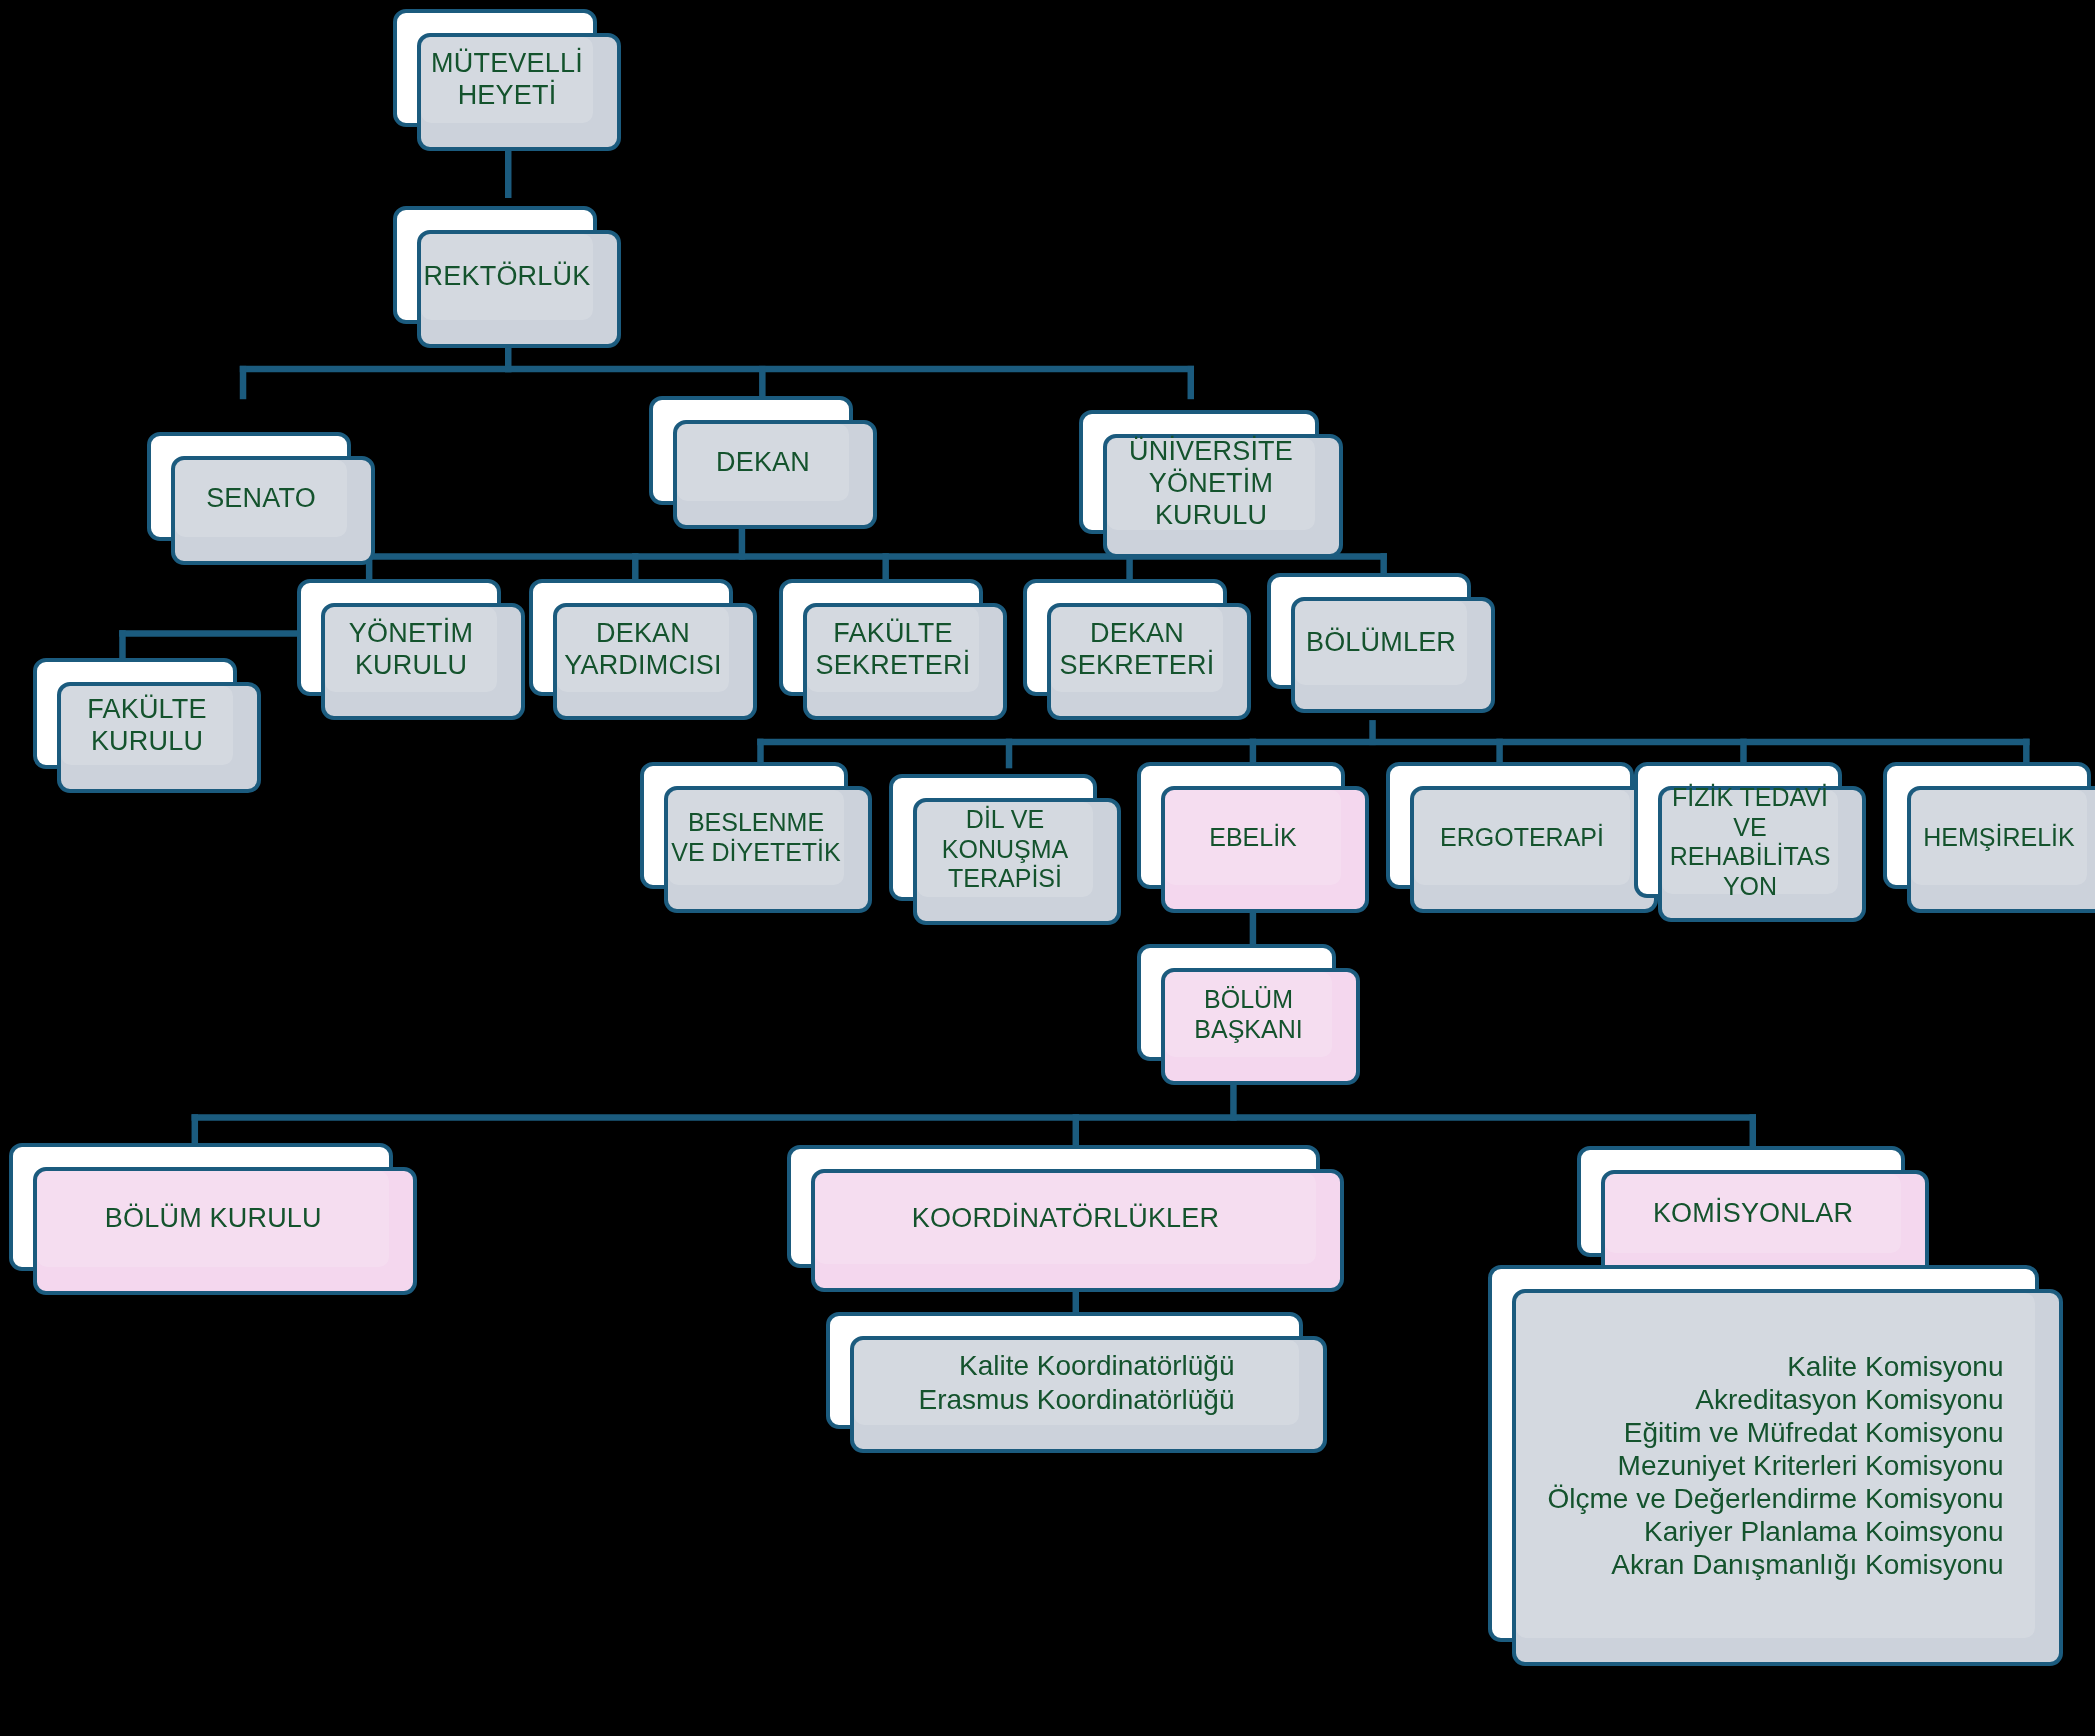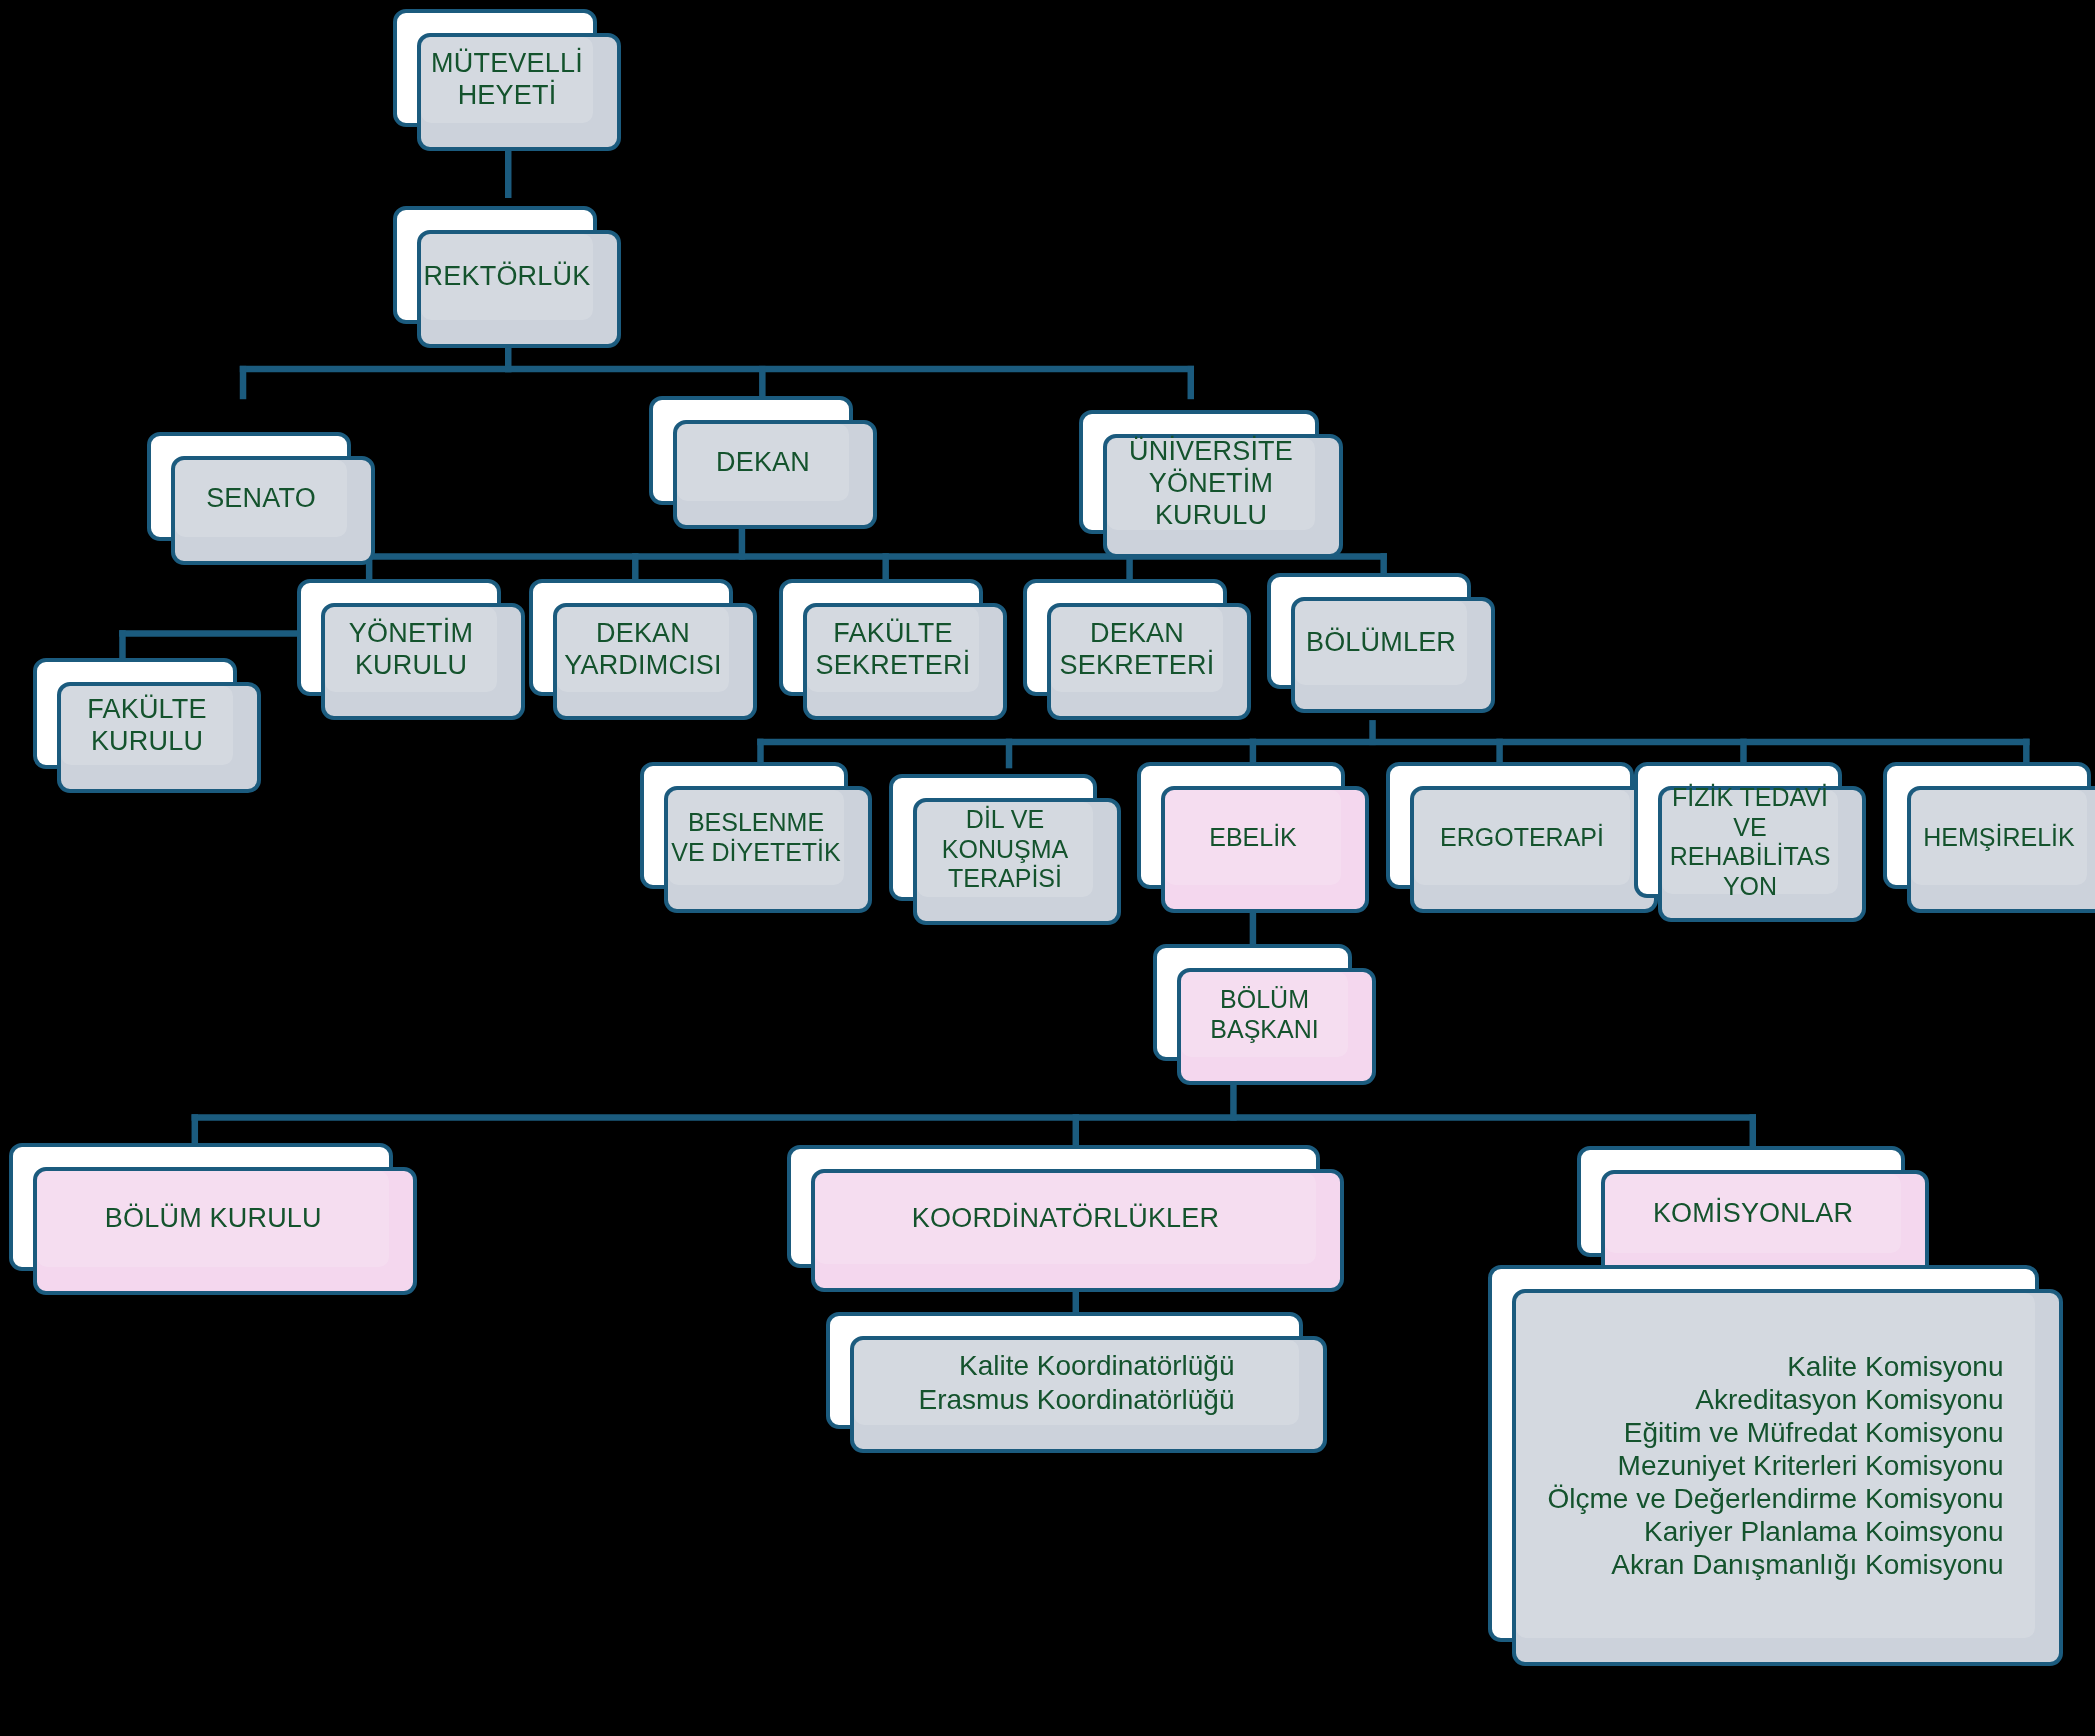--- a/index.html
+++ b/index.html
@@ -278,21 +278,21 @@
   </div>
 
   <div class="node" style="left:1883px; top:762px; width:232px; height:151px;">
     <div class="backcard"></div>
     <div class="maincard">
       <div class="innercard"></div>
       <div class="label t-caps-s">HEMŞİRELİK</div>
     </div>
   </div>
 
-  <div class="node pink" style="left:1137px; top:944px; width:223px; height:141px;margin-left:16px;">
+  <div class="node pink" style="left:1137px; top:944px; width:223px; height:141px;">
     <div class="backcard"></div>
     <div class="maincard">
       <div class="innercard"></div>
       <div class="label t-caps-s">BÖLÜM
 BAŞKANI</div>
     </div>
   </div>
 
   <div class="node pink" style="left:9.3px; top:1143px; width:408px; height:152px;">
     <div class="backcard"></div>

